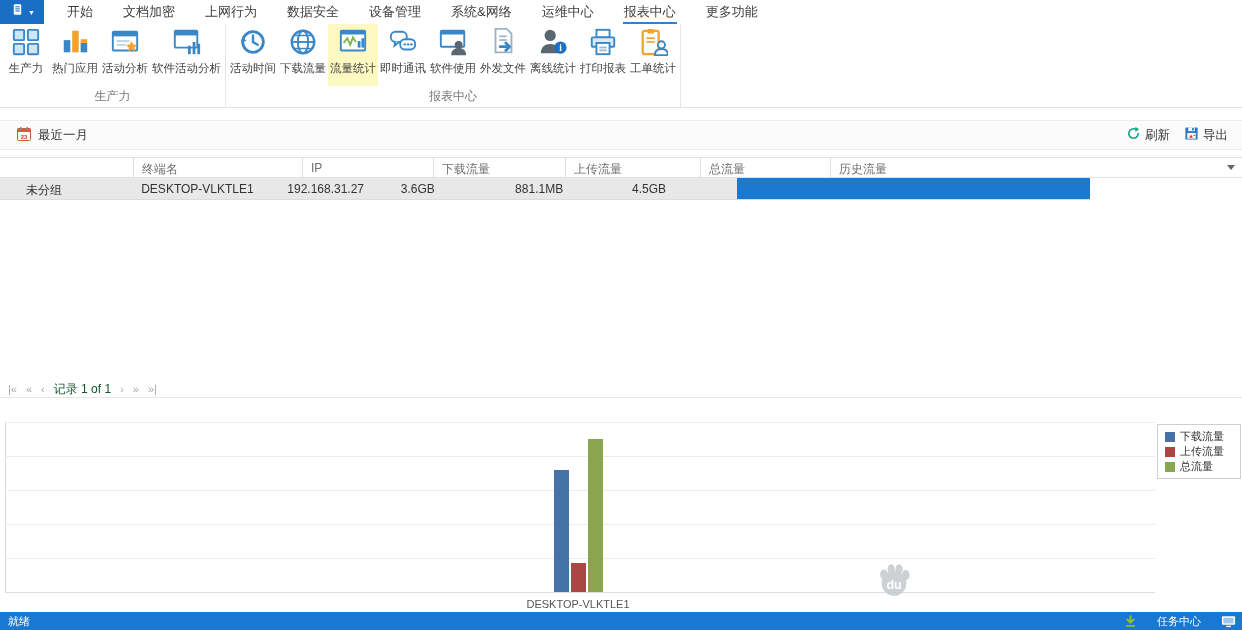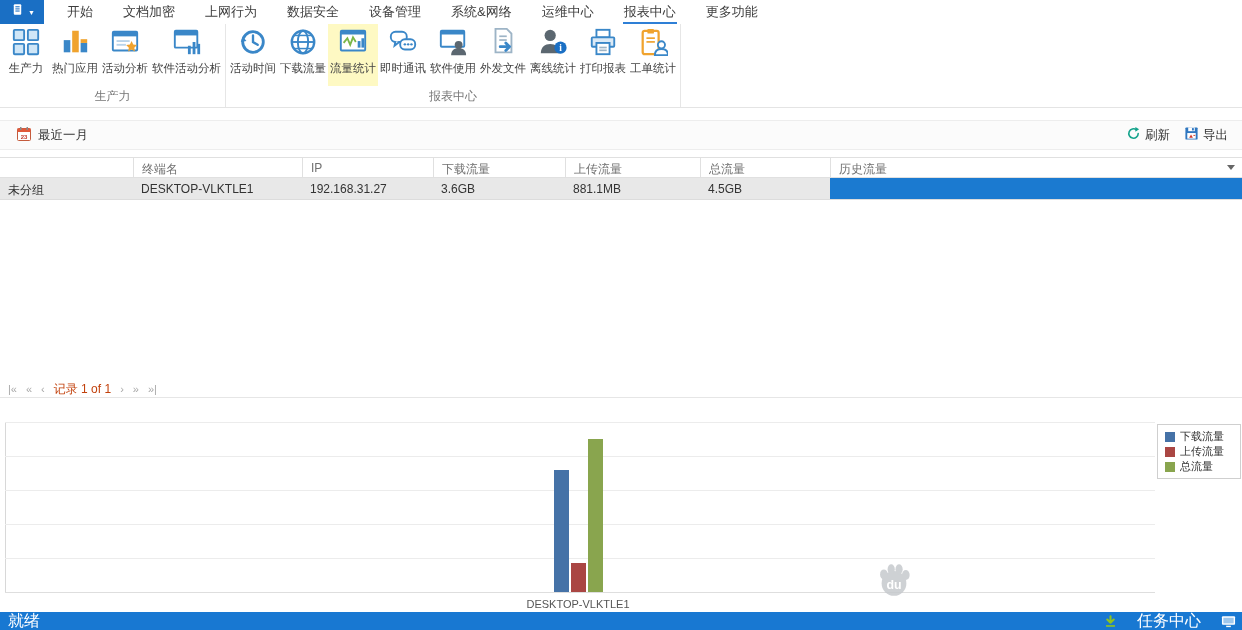--- a/index.html
+++ b/index.html
@@ -31,47 +31,47 @@
   .tright { margin-left:auto; display:flex; align-items:center; gap:14px; margin-right:14px; }
   .tbtn { display:flex; align-items:center; gap:4px; font-size:12.5px; color:#333; cursor:pointer; }
   .tbtn svg { width:15px; height:15px; }
   .calicon svg { width:16px; height:16px; }
 
   
   .grid-header { position:absolute; top:157px; left:0; width:1242px; height:21px; border-top:1px solid #e0e0e0; border-bottom:1px solid #e0e0e0; display:flex; background:#fff; }
   .hcell { font-size:12px; color:#707070; padding:3px 0 0 8px; border-left:1px solid #e0e0e0; overflow:hidden; white-space:nowrap; }
   .hcell:first-child { border-left:none; }
   .hdr-menu { position:absolute; right:7px; top:165px; width:0; height:0; border-left:4px solid transparent; border-right:4px solid transparent; border-top:5px solid #666; cursor:pointer; }
-  .grid-row { position:absolute; top:178px; left:0; width:1242px; height:22px; display:flex; background:#e8e8e8; border-bottom:1px solid #dcdcdc; cursor:pointer; }
+  .grid-row { position:absolute; top:178px; left:0; width:1090px; height:22px; display:flex; background:#e8e8e8; border-bottom:1px solid #dcdcdc; cursor:pointer;padding-left:18px; }
   .rcell { font-size:12px; color:#333; padding:4px 0 0 8px; overflow:hidden; white-space:nowrap; }
   .rcell.history { background:#1b7ad0; padding:0; }
 
   
   .pager { position:absolute; top:381px; left:0; right:0; height:17px; display:flex; align-items:center; gap:9px; padding-left:8px; border-bottom:1px solid #e6e6e6; background:#fff; }
   .pbtn { font-size:11px; color:#a8a8a8; cursor:pointer; line-height:1; }
-  .ptext { font-size:12px; color:#c2410c; }
+  .ptext { font-size:12px; color:#14532d; }
 
   
   .chart { position:absolute; top:398px; left:0; width:1242px; height:214px; background:#fff; }
   .gridline { position:absolute; left:5px; width:1150px; height:1px; background:#ececec; }
   .gridline.base { background:#dedede; }
   .yaxis { position:absolute; left:5px; top:24px; width:1px; height:170px; background:#d8d8d8; }
   .bar { position:absolute; width:15px; }
   .cat-label { position:absolute; left:498px; top:200px; width:160px; text-align:center; font-size:11px; color:#555; }
   .legend { position:absolute; right:1px; top:26px; width:84px; background:#fff; border:1px solid #cfcfcf; padding:4px 0 4px 7px; }
   .lrow { display:flex; align-items:center; gap:5px; height:15px; }
   .lswatch { width:10px; height:10px; flex:0 0 auto; }
   .lname { font-size:11px; color:#333; white-space:nowrap; }
 
   
   .watermark { position:absolute; left:876px; top:562px; display:flex; align-items:center; gap:12px; opacity:.85; pointer-events:none; }
   .watermark .wtext { font-size:30px; font-weight:700; color:#bfc2c6; letter-spacing:1px; white-space:nowrap; }
 
   
-  .statusbar { position:absolute; left:0; right:0; bottom:0; height:18px; background:#1878d2; display:flex; align-items:center; color:#fff; font-size:16px;text-align:center; }
+  .statusbar { position:absolute; left:0; right:0; bottom:0; height:18px; background:#1878d2; display:flex; align-items:center; color:#fff; font-size:11px;text-align:center; }
   .st-left { margin-left:8px; }
   .st-right { margin-left:auto; display:flex; align-items:center; gap:20px; margin-right:6px; }
   .st-right svg { display:block; }
 </style>
 </head>
 <body>
 
 <div id="app">
 
   <div class="menubar">

